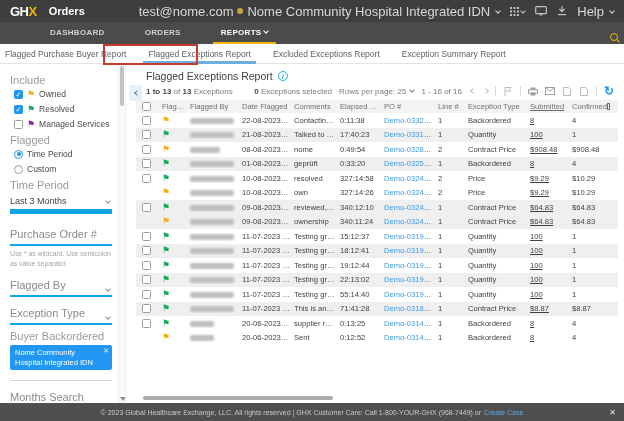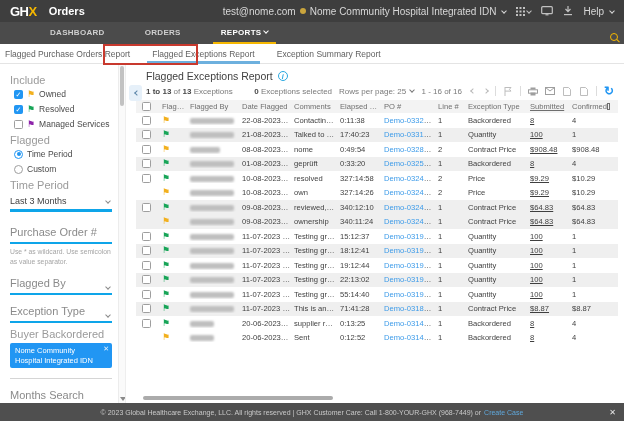--- a/index.html
+++ b/index.html
@@ -3,21 +3,21 @@
 <meta charset="utf-8">
 <style>
   * { margin:0; padding:0; box-sizing:border-box; }
   html,body { width:624px; height:421px; font-family:"Liberation Sans", sans-serif; background:#fff; overflow:hidden; }
 
   
   .topbar { height:22px; background:#3e3e3e; display:flex; align-items:center; padding:0 10px; gap:6px; }
   .logo { font-size:13px; font-weight:bold; color:#fff; letter-spacing:-0.5px; }
   .logo .x { color:#f5b700; }
   .app-title { font-size:11px; font-weight:bold; color:#fff; margin-left:6px; }
-  .topbar-right { margin-left:auto; display:flex; align-items:center; gap:10px; font-size:10px; color:#d8d8d8; }
+  .topbar-right { margin-left:auto; display:flex; align-items:center; gap:10px; font-size:13px; color:#d8d8d8; }
   .user-group { display:flex; align-items:center; gap:4px; }
   .org-dot { width:6px; height:6px; border-radius:50%; background:#caa53d; display:inline-block; }
   .chev { display:inline-block; width:4px; height:4px; border-right:1.2px solid currentColor; border-bottom:1.2px solid currentColor; transform:rotate(45deg); margin-left:2px; vertical-align:2px; }
   .chev-left { transform:rotate(135deg); }
   .chev-right { transform:rotate(-45deg); }
   .ticon { opacity:0.85; display:flex; align-items:center; }
 
   
   .navbar { height:22px; background:#4b4b4b; display:flex; align-items:center; gap:0; padding:0 0 0 30px; }
   .nav-item { font-size:8px; font-weight:bold; color:#cfcfcf; letter-spacing:0.3px; height:22px; line-height:22px; padding:0 20px; position:relative; cursor:pointer; }
@@ -43,21 +43,21 @@
   .sb-label { font-size:11px; color:#9a9a9a; margin:5px 0 3px; }
   .sb-row { display:flex; align-items:center; gap:4px; margin:0 0 5px 4px; color:#4a4a4a; font-size:8.5px; }
   .cbx { width:9px; height:9px; border:1px solid #9e9e9e; border-radius:1.5px; flex:0 0 auto; background:#fff; text-align:center; line-height:8px; font-size:7px; color:#fff; }
   .cbx.checked { background:#2196f3; border-color:#2196f3; }
   .cbx.checked::after { content:"✓"; }
   .flagglyph { font-size:9px; line-height:9px; }
   .fg-yellow { color:#f2b01e; } .fg-green { color:#18a558; } .fg-purple { color:#8e24aa; }
   .radio { width:9px; height:9px; border:1px solid #9e9e9e; border-radius:50%; flex:0 0 auto; position:relative; }
   .radio.sel { border-color:#2196f3; }
   .radio.sel::after { content:""; position:absolute; left:1.5px; top:1.5px; width:4px; height:4px; border-radius:50%; background:#2196f3; }
-  .sb-select { display:flex; align-items:center; justify-content:space-between; border-bottom:3px solid #0ea5e9; padding:2px 2px 3px 0; color:#424242; font-size:9px; margin-bottom:8px; }
+  .sb-select { display:flex; align-items:center; justify-content:space-between; border-bottom:5px solid #0ea5e9; padding:2px 2px 3px 0; color:#424242; font-size:9px; margin-bottom:8px; }
   .sb-field { display:flex; align-items:flex-end; justify-content:space-between; border-bottom:2px solid #0ea5e9; padding:6px 2px 4px 0; color:#8a8a8a; font-size:11px; margin-top:4px; }
   .sb-hint { font-size:6.8px; color:#a5a5a5; line-height:1.5; margin:3px 0 2px; }
   .chip { background:#2196f3; color:#fff; font-size:7.5px; line-height:1.25; border-radius:2px; padding:3px 12px 3px 5px; position:relative; margin:2px 0 10px; }
   .chip .x { position:absolute; right:3px; top:2px; font-size:7px; color:#e3f2fd; }
   .chip-divider { border-bottom:1px solid #d5d5d5; margin-bottom:4px; }
   .sb-scrollbar { width:7px; background:#fafafa; border-left:1px solid #ececec; position:relative; }
   .sb-thumb { position:absolute; top:2px; left:1px; width:4px; height:40px; background:#c2c2c2; border-radius:2px; }
   .sb-downarrow { position:absolute; bottom:2px; left:0.5px; width:0; height:0; border-left:3px solid transparent; border-right:3px solid transparent; border-top:4px solid #8a8a8a; }
 
   
@@ -156,22 +156,23 @@
 </div>
 
 <div class="navbar">
   <span class="nav-item"><span>DASHBOARD</span></span>
   <span class="nav-item"><span>ORDERS</span></span>
   <span class="nav-item active"><span>REPORTS</span><span class="chev"></span></span>
   <span class="search-wrap"><span class="mag"></span></span>
 </div>
 
 <div class="tabrow">
-  <span class="tab">Flagged Purchase Orders Report</span>
+  <span class="tab">Flagged Purchase Buyer Report</span>
   <span class="tab active">Flagged Exceptions Report</span>
+  <span class="tab">Excluded Exceptions Report</span>
   <span class="tab">Exception Summary Report</span>
   <div class="annotation-box"></div>
 </div>
 
 <div class="content">
 
   <div class="sidebar">
     <div class="sb-label">Include</div>
 
     <div class="sb-row">

